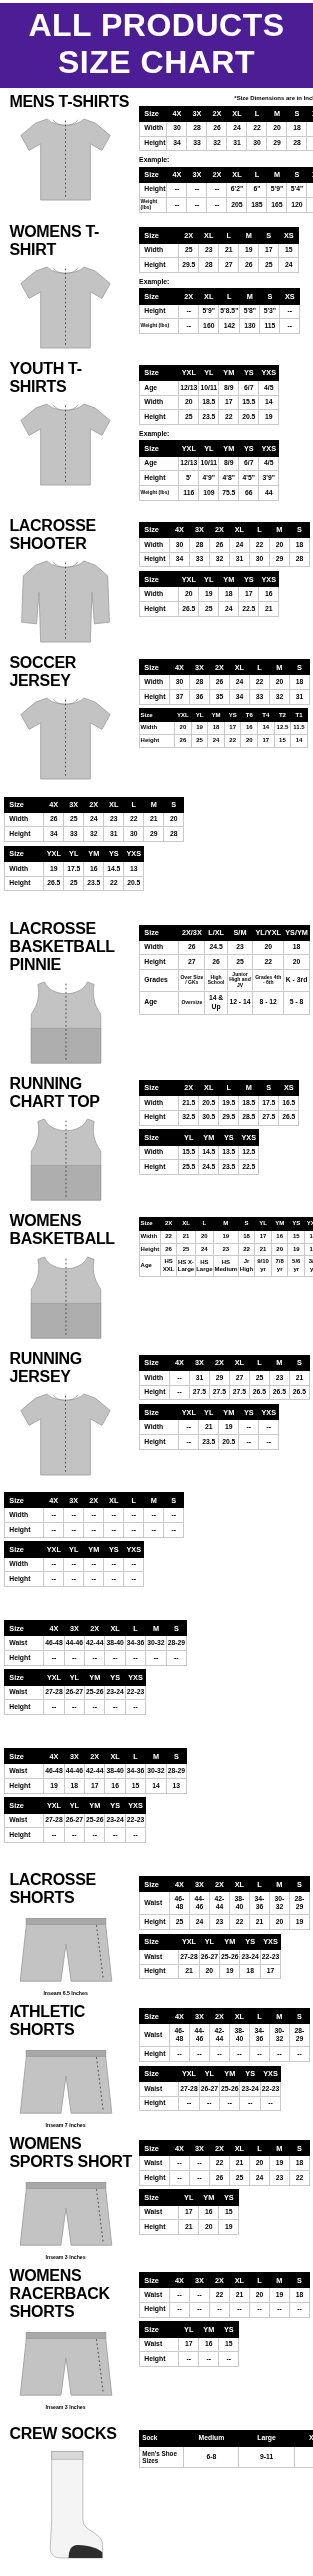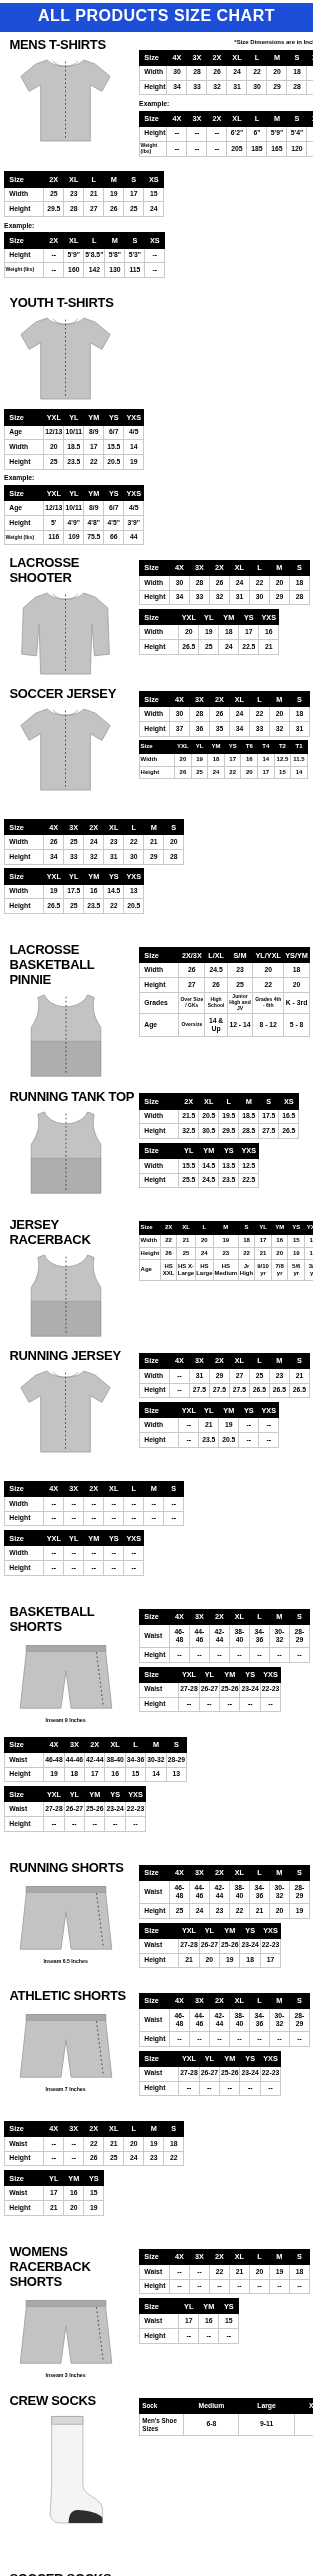--- a/index.html
+++ b/index.html
@@ -1,25 +1,25 @@
 <!DOCTYPE html>
 <html style="font-size:8.4px"><head>
 <meta charset="utf-8">
 <style>
   html,body{margin:0;padding:0;background:#fff;color:#000;width:313px;
     font-family:"Liberation Sans",sans-serif;}
   .page{width:313px;}
-  .titlebar{background:#1d4ed8;color:#fff;font-weight:bold;text-align:center;
-    font-size:16px;letter-spacing:0.5px;padding:4.2px 0 7.3px;margin-top:2.6px;
+  .titlebar{background:#4c1d95;color:#fff;font-weight:bold;text-align:center;
+    font-size:32px;letter-spacing:0.5px;padding:4.2px 0 7.3px;margin-top:2.6px;
     font-family:"Liberation Sans",sans-serif;}
   .section{display:flex;min-height:128px;padding:4.2px 3.1px 2.1px 3.1px;box-sizing:border-box;}
-  .section.tall{min-height:157px;flex-direction:column;}
+  .section.tall{min-height:157px;}
   .section.sockrow{min-height:170px;margin-top:8px;}
   .left{width:135px;flex:none;}
-  .left h2{margin:1px 0 1px 6.3px;font-size:13px;font-weight:800;letter-spacing:-0.3px;
+  .left h2{margin:1px 0 1px 6.3px;font-size:16px;font-weight:800;letter-spacing:-0.3px;
     transform-origin:left;display:block;}
   .imgwrap{width:125px;display:flex;flex-direction:column;align-items:center;padding-top:2.1px;}
   .right{flex:1;padding-top:2.1px;}
   .note{font-size:6px;font-weight:bold;text-align:right;margin:1px 3.1px 4.2px 0;}
   .example{font-weight:bold;font-size:6.8px;margin:4.7px 0 0.5px 1px;}
   table{border-collapse:collapse;margin:3.7px 0 2.1px 1px;}
   th,td{border:0.5px solid #c9c9c9;text-align:center;font-weight:bold;font-size:6.8px;
     padding:2.6px 1px;min-width:17px;line-height:1.25;}
   thead th{background:#000;color:#fff;border-color:#000;font-size:7.3px;}
   .lbl{text-align:left;padding-left:4.2px;width:33px;}
@@ -126,20 +126,32 @@
                 <td>185</td>
                 <td>165</td>
                 <td>120</td>
                 <td>--</td>
               </tr>
             </tbody>
           </table>
         </div>
       </div>
       <div class="section">
+        <div class="left">
+          <h2>WOMENS T-SHIRT</h2>
+          <div class="imgwrap">
+            <span>
+              <svg width="107" height="91" viewBox="0 0 120 110">
+                <path fill="#c3c3c3" stroke="#9d9d9d" d="M38 6 L24 11 L6 26 L16 44 L30 36 L30 104 L90 104 L90 36 L104 44 L114 26 L96 11 L82 6 C74 16 46 16 38 6 Z"></path>
+                <path fill="none" stroke="#9d9d9d" d="M45 7 C50 16 70 16 75 7"></path>
+                <line x1="60" y1="8" x2="60" y2="100" stroke="#333" stroke-width="1" stroke-dasharray="2,3"></line>
+              </svg>
+            </span>
+          </div>
+        </div>
         <div class="right">
           <table>
             <thead>
               <tr>
                 <th class="lbl">Size</th>
                 <th>2X</th>
                 <th>XL</th>
                 <th>L</th>
                 <th>M</th>
                 <th>S</th>
@@ -596,21 +608,21 @@
                 <td>12 - 14</td>
                 <td>8 - 12</td>
                 <td>5 - 8</td>
               </tr>
             </tbody>
           </table>
         </div>
       </div>
       <div class="section">
         <div class="left">
-          <h2>RUNNING TANK TOP</h2>
+          <h2>RUNNING CHART TOP</h2>
           <div class="imgwrap">
             <span>
               <svg width="102" height="91" viewBox="0 0 120 110">
                 <path fill="#c3c3c3" stroke="#9d9d9d" d="M34 6 L26 9 C30 27 22 39 18 45 L18 104 L102 104 L102 45 C98 39 90 27 94 9 L86 6 C78 25 42 25 34 6 Z"></path>
                 <rect x="18" y="62" width="84" height="42" fill="#aeaeae" stroke="#9d9d9d"></rect>
                 <line x1="60" y1="8" x2="60" y2="100" stroke="#333" stroke-width="1" stroke-dasharray="2,3"></line>
               </svg>
             </span>
           </div>
         </div>
@@ -672,21 +684,21 @@
                 <td>24.5</td>
                 <td>23.5</td>
                 <td>22.5</td>
               </tr>
             </tbody>
           </table>
         </div>
       </div>
       <div class="section">
         <div class="left">
-          <h2>JERSEY RACERBACK</h2>
+          <h2>WOMENS BASKETBALL</h2>
           <div class="imgwrap">
             <span>
               <svg width="102" height="91" viewBox="0 0 120 110">
                 <path fill="#c3c3c3" stroke="#9d9d9d" d="M34 6 L26 9 C30 27 22 39 18 45 L18 104 L102 104 L102 45 C98 39 90 27 94 9 L86 6 C78 25 42 25 34 6 Z"></path>
                 <rect x="18" y="62" width="84" height="42" fill="#aeaeae" stroke="#9d9d9d"></rect>
                 <line x1="60" y1="8" x2="60" y2="100" stroke="#333" stroke-width="1" stroke-dasharray="2,3"></line>
               </svg>
             </span>
           </div>
         </div>
@@ -893,33 +905,20 @@
                 <td>--</td>
                 <td>--</td>
                 <td>--</td>
                 <td>--</td>
               </tr>
             </tbody>
           </table>
         </div>
       </div>
       <div class="section">
-        <div class="left">
-          <h2>BASKETBALL SHORTS</h2>
-          <div class="imgwrap">
-            <span>
-              <svg width="102" height="78" viewBox="0 0 120 92">
-                <path fill="#c3c3c3" stroke="#9d9d9d" d="M14 10 L106 10 L114 84 L66 84 L60 40 L54 84 L6 84 Z"></path>
-                <rect x="13" y="10" width="94" height="7" fill="#a8a8a8" stroke="#9d9d9d"></rect>
-                <line x1="96" y1="18" x2="104" y2="82" stroke="#333" stroke-width="1" stroke-dasharray="2,3"></line>
-              </svg>
-            </span>
-            <div class="inseam">Inseam 9 Inches</div>
-          </div>
-        </div>
         <div class="right">
           <table>
             <thead>
               <tr>
                 <th class="lbl">Size</th>
                 <th>4X</th>
                 <th>3X</th>
                 <th>2X</th>
                 <th>XL</th>
                 <th>L</th>
@@ -1047,21 +1046,21 @@
                 <td>--</td>
                 <td>--</td>
                 <td>--</td>
               </tr>
             </tbody>
           </table>
         </div>
       </div>
       <div class="section">
         <div class="left">
-          <h2>RUNNING SHORTS</h2>
+          <h2>LACROSSE SHORTS</h2>
           <div class="imgwrap">
             <span>
               <svg width="102" height="78" viewBox="0 0 120 92">
                 <path fill="#c3c3c3" stroke="#9d9d9d" d="M14 10 L106 10 L114 84 L66 84 L60 40 L54 84 L6 84 Z"></path>
                 <rect x="13" y="10" width="94" height="7" fill="#a8a8a8" stroke="#9d9d9d"></rect>
                 <line x1="96" y1="18" x2="104" y2="82" stroke="#333" stroke-width="1" stroke-dasharray="2,3"></line>
               </svg>
             </span>
             <div class="inseam">Inseam 6.5 Inches</div>
           </div>
@@ -1212,20 +1211,33 @@
                 <td>--</td>
                 <td>--</td>
                 <td>--</td>
                 <td>--</td>
               </tr>
             </tbody>
           </table>
         </div>
       </div>
       <div class="section">
+        <div class="left">
+          <h2>WOMENS SPORTS SHORT</h2>
+          <div class="imgwrap">
+            <span>
+              <svg width="102" height="78" viewBox="0 0 120 92">
+                <path fill="#c3c3c3" stroke="#9d9d9d" d="M14 10 L106 10 L114 84 L66 84 L60 40 L54 84 L6 84 Z"></path>
+                <rect x="13" y="10" width="94" height="7" fill="#a8a8a8" stroke="#9d9d9d"></rect>
+                <line x1="96" y1="18" x2="104" y2="82" stroke="#333" stroke-width="1" stroke-dasharray="2,3"></line>
+              </svg>
+            </span>
+            <div class="inseam">Inseam 3 Inches</div>
+          </div>
+        </div>
         <div class="right">
           <table>
             <thead>
               <tr>
                 <th class="lbl">Size</th>
                 <th>4X</th>
                 <th>3X</th>
                 <th>2X</th>
                 <th>XL</th>
                 <th>L</th>

